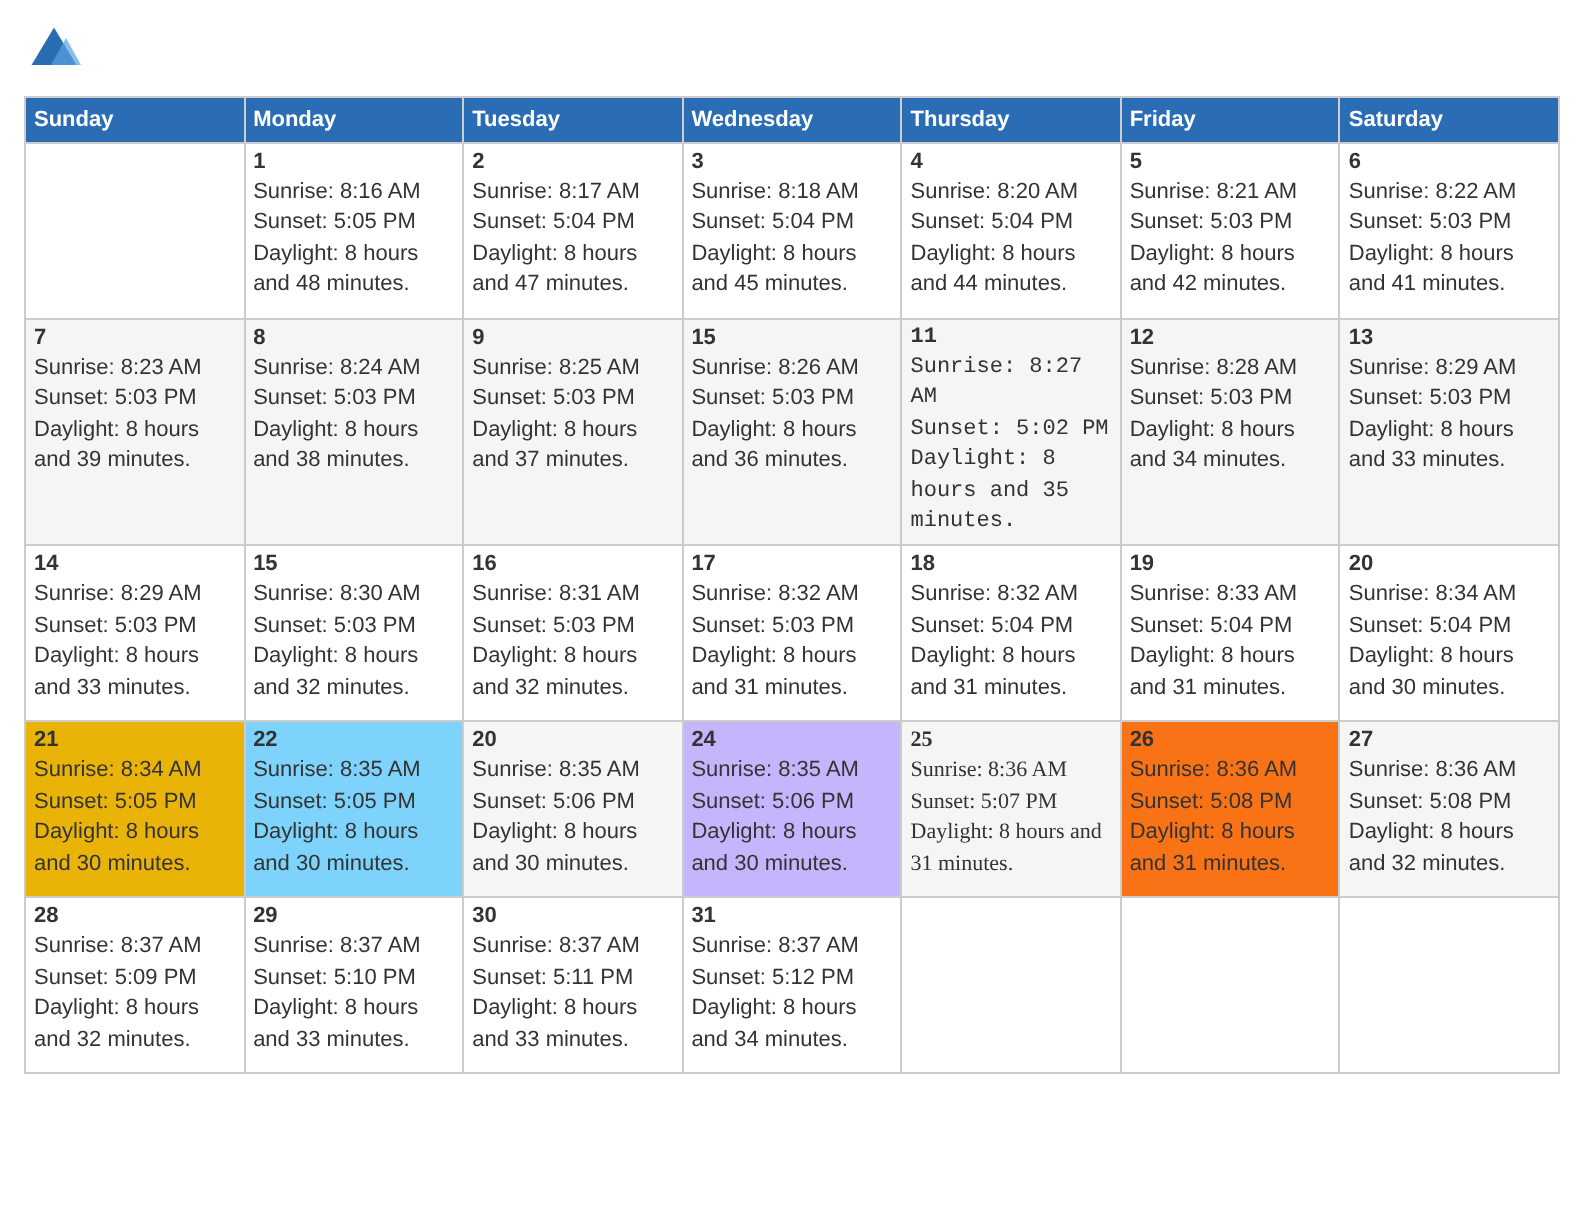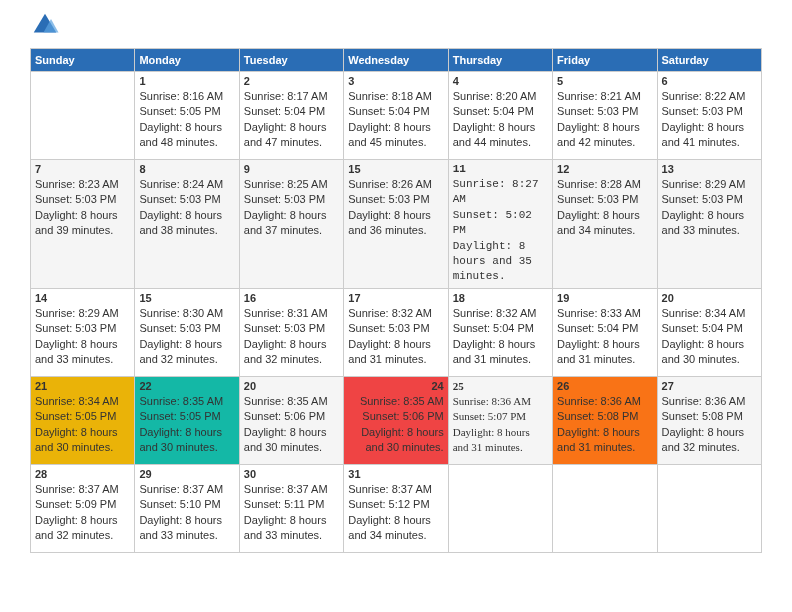--- a/index.html
+++ b/index.html
@@ -7,21 +7,21 @@
       font-family: Arial, sans-serif;
       background: #fff;
       width: 792px;
       height: 612px;
       overflow: hidden;
     }
     .page {
       width: 792px;
       height: 612px;
       background: #fff;
-      padding: 10px 30px;
+      padding: 10px 12px;
     }
     .header {
       display: flex;
       justify-content: space-between;
       align-items: flex-start;
       margin-bottom: 8px;
     }
     .logo {
       display: flex;
       align-items: center;
@@ -213,29 +213,29 @@
           <td>
             <span class="day-number">20</span>
             <div class="day-info">Sunrise: 8:34 AM<br>Sunset: 5:04 PM<br>Daylight: 8 hours and 30 minutes.</div>
           </td>
         </tr>
         <tr>
           <td style="background: #eab308;">
             <span class="day-number">21</span>
             <div class="day-info">Sunrise: 8:34 AM<br>Sunset: 5:05 PM<br>Daylight: 8 hours and 30 minutes.</div>
           </td>
-          <td style="background: #14b8a6;">
+          <td style="background: #7dd3fc;">
             <span class="day-number">22</span>
             <div class="day-info">Sunrise: 8:35 AM<br>Sunset: 5:05 PM<br>Daylight: 8 hours and 30 minutes.</div>
           </td>
           <td style="background: rgb(245, 245, 245);">
             <span class="day-number">20</span>
             <div class="day-info">Sunrise: 8:35 AM<br>Sunset: 5:06 PM<br>Daylight: 8 hours and 30 minutes.</div>
           </td>
-          <td style="background: #ef4444; text-align: right;">
+          <td style="background: #c4b5fd;">
             <span class="day-number">24</span>
             <div class="day-info">Sunrise: 8:35 AM<br>Sunset: 5:06 PM<br>Daylight: 8 hours and 30 minutes.</div>
           </td>
           <td style="background: rgb(245, 245, 245); font-family: Liberation Serif, serif;">
             <span class="day-number">25</span>
             <div class="day-info">Sunrise: 8:36 AM<br>Sunset: 5:07 PM<br>Daylight: 8 hours and 31 minutes.</div>
           </td>
           <td style="background: #f97316;">
             <span class="day-number">26</span>
             <div class="day-info">Sunrise: 8:36 AM<br>Sunset: 5:08 PM<br>Daylight: 8 hours and 31 minutes.</div>

